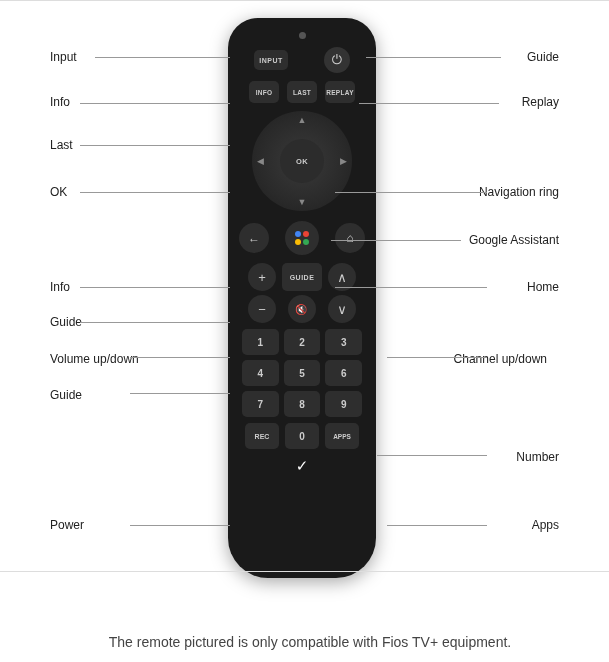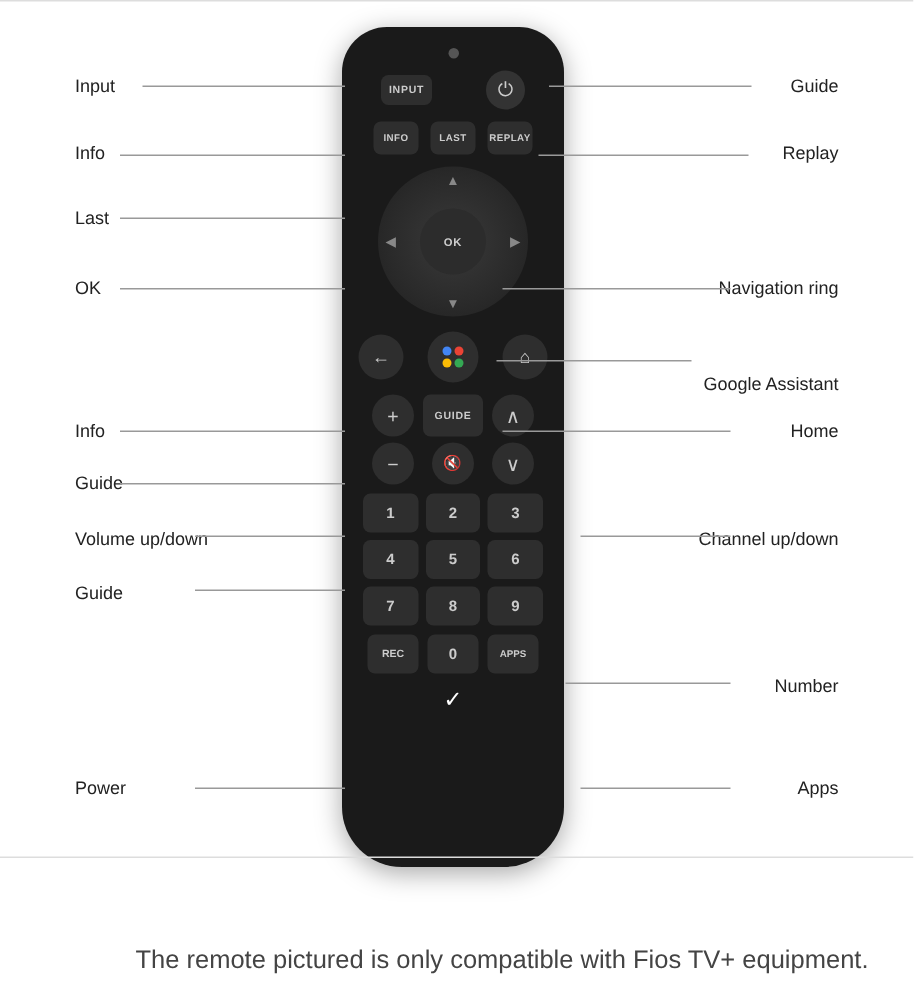--- a/index.html
+++ b/index.html
@@ -325,22 +325,22 @@
       position: absolute;
       height: 1px;
       background: #999;
     }
 
     .footer {
       position: absolute;
       bottom: 12px;
       left: 0;
       right: 0;
-      text-align: right;
-      font-size: 17px;
+      text-align: center;
+      font-size: 14px;
       color: #444;
       padding: 0 30px;
       margin-left: 11px;
     }
 
     
     .top-line {
       position: absolute;
       top: 0;
       left: 0;
@@ -449,23 +449,23 @@
   <div class="label label-left" style="top:185px; left:50px;">OK</div>
   <div class="label label-left" style="top:280px; left:50px;">Info</div>
   <div class="label label-left" style="top:315px; left:50px;">Guide</div>
   <div class="label label-left" style="top:352px; left:50px;">Volume up/down</div>
   <div class="label label-left" style="top:388px; left:50px;">Guide</div>
   <div class="label label-left" style="top:518px; left:50px;">Power</div>
 
   <div class="label label-right" style="top:50px; right:50px;">Guide</div>
   <div class="label label-right" style="top:95px; right:50px;">Replay</div>
   <div class="label label-right" style="top:185px; right:50px;">Navigation ring</div>
-  <div class="label label-right" style="top:249px; right:50px;">Google Assistant</div>
+  <div class="label label-right" style="top:233px; right:50px;">Google Assistant</div>
   <div class="label label-right" style="top:280px; right:50px;">Home</div>
-  <div class="label label-right" style="top:352px; right:50px;">Channel up/down</div>
+  <div class="label label-right" style="top:352px; right:62px;">Channel up/down</div>
   <div class="label label-right" style="top:450px; right:50px;">Number</div>
   <div class="label label-right" style="top:518px; right:50px;">Apps</div>
 
   <div class="line" style="top:57px; left:95px; width:135px;"></div>
   <div class="line" style="top:103px; left:80px; width:150px;"></div>
   <div class="line" style="top:145px; left:80px; width:150px;"></div>
   <div class="line" style="top:192px; left:80px; width:150px;"></div>
   <div class="line" style="top:287px; left:80px; width:150px;"></div>
   <div class="line" style="top:322px; left:80px; width:150px;"></div>
   <div class="line" style="top:357px; left:130px; width:100px;"></div>

